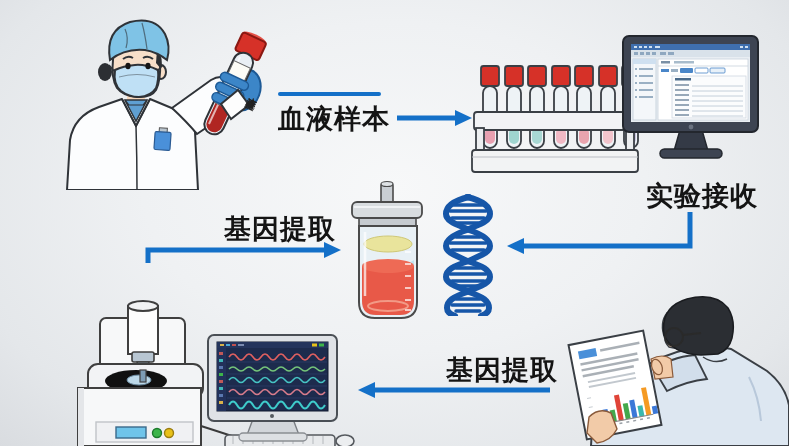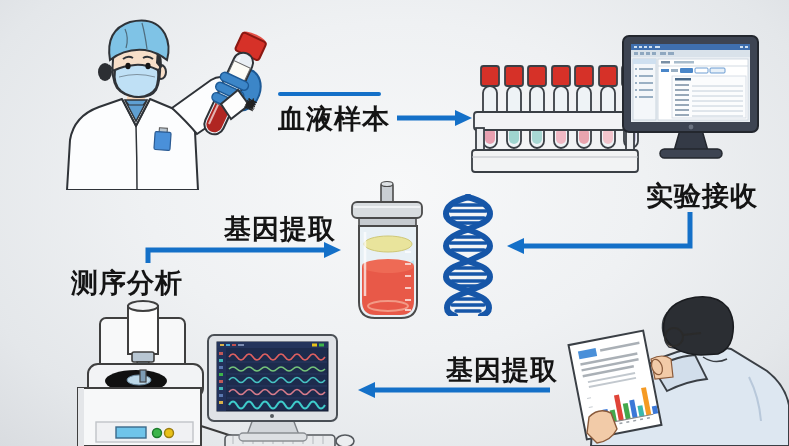--- a/index.html
+++ b/index.html
@@ -374,16 +374,15 @@
       <line x1="550" y1="390" x2="372" y2="390" marker-end="url(#ah)"></line>
     </g>
   </svg>
 
   <div class="flow-label" style="left:278px;top:92px">
     <div class="label-bar"></div>
     <span>血液样本</span>
   </div>
   <div class="flow-label" style="left:646px;top:178px">实验接收</div>
   <div class="flow-label" style="left:224px;top:211px">基因提取</div>
-  <div class="flow-label" style="left:71px;top:265px">测序分析</div>
   <div class="flow-label" style="left:446px;top:352px">基因提取</div>
 
 </div>
 
 </body></html>

